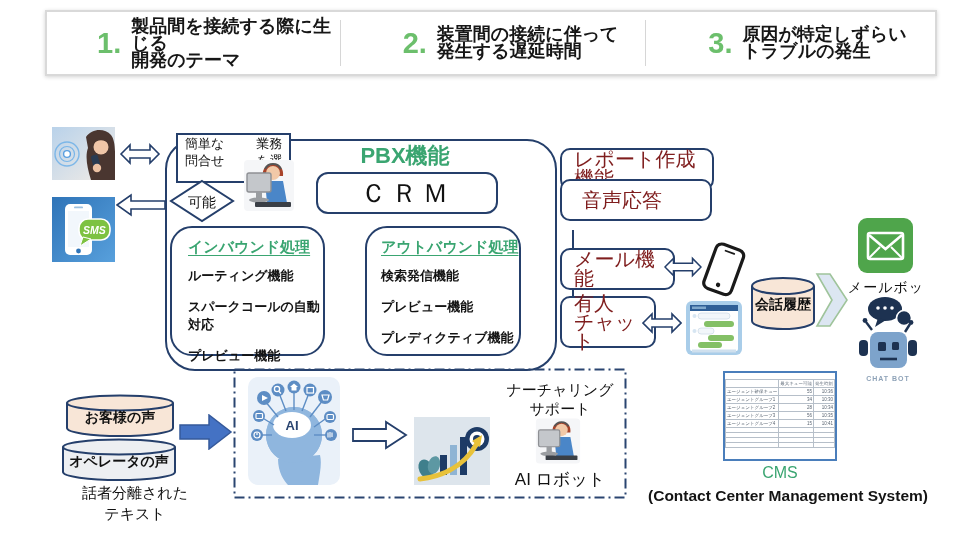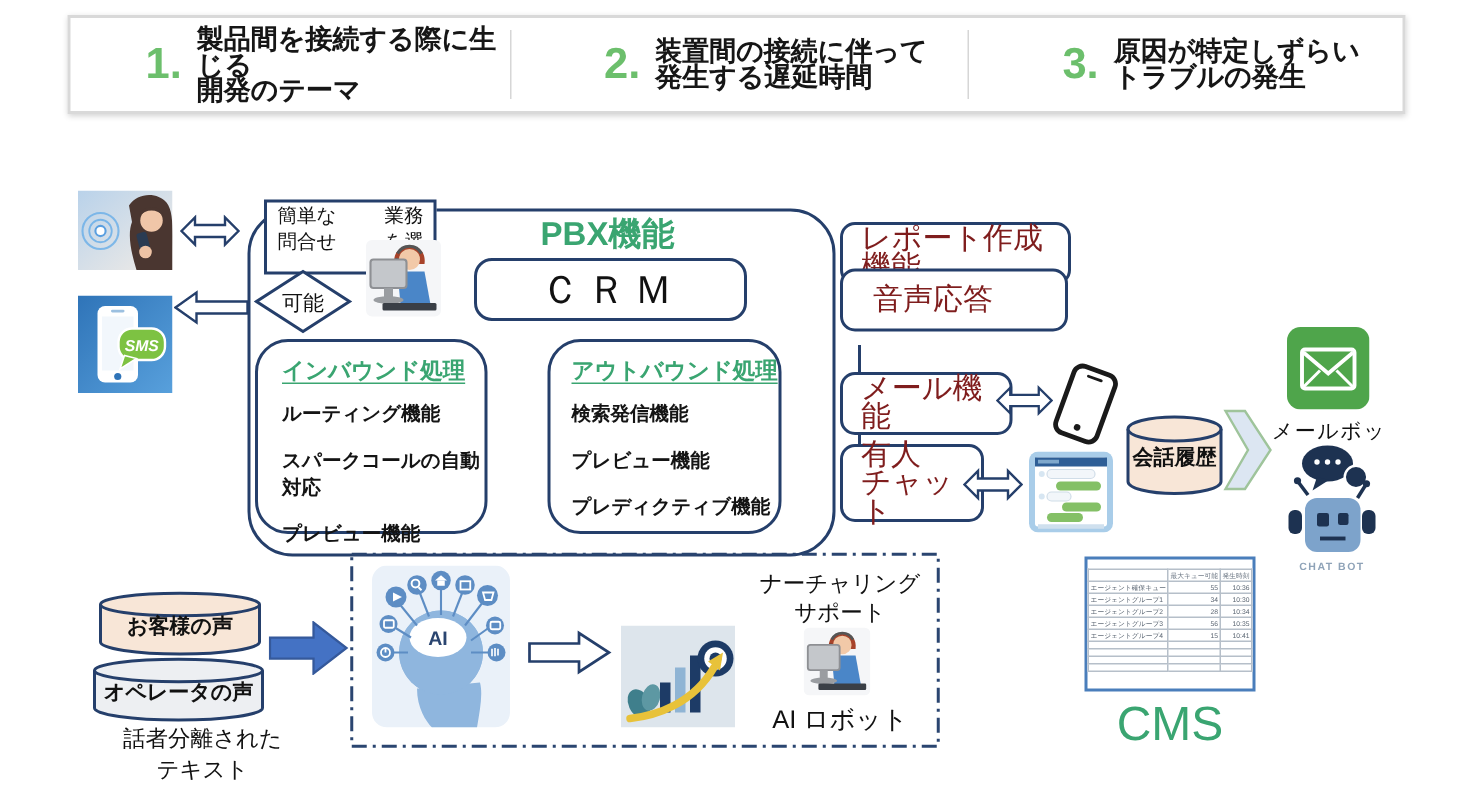--- a/index.html
+++ b/index.html
@@ -19,21 +19,21 @@
   .rr30{border-radius:30px;} .rr22{border-radius:22px;} .rr12{border-radius:12px;} .rr10{border-radius:10px;}
   .pbx-title{font-size:22px;font-weight:700;color:#3aa571;text-align:center;}
   .crm{font-size:26px;letter-spacing:5px;font-weight:500;display:flex;align-items:center;justify-content:center;}
   .sec-title{font-size:15px;font-weight:700;color:#3aa571;text-decoration:underline;text-underline-offset:3px;}
   .sec-item{font-size:13px;font-weight:700;color:#141414;}
   .feature{font-size:20px;font-weight:500;color:#7f1d1d;display:flex;align-items:center;padding-left:12px;line-height:19px;}
   .conn{width:2px;background:#253f6b;}
   .smalltext{font-size:13px;font-weight:500;line-height:17px;}
   .cap{font-size:15px;font-weight:500;text-align:center;line-height:21px;}
   .cyl-label{font-size:14px;font-weight:600;text-align:center;}
-  .cms-title{font-size:32px;font-weight:500;color:#3aa571;text-align:center;}
+  .cms-title{font-size:16px;font-weight:500;color:#3aa571;text-align:center;}
   .cms-sub{font-size:15.5px;font-weight:700;text-align:center;color:#141414;}
   .botlabel{font-size:14px;font-weight:500;text-align:center;letter-spacing:1px;}
   .chatbot-label{font-size:7px;font-weight:600;color:#8fa3b8;text-align:center;letter-spacing:1px;}
   
   .mini{border-collapse:collapse;width:100px;margin:6px auto 0 auto;background:#fff;}
   .mini td{border:0.5px solid #b6bfc9;font-size:4.5px;color:#5a6572;height:7px;
            padding:0 1px;white-space:nowrap;overflow:hidden;}
   .mini td.c0{width:55px;} .mini td.ch{width:22px;color:#6a7582;} .mini td.cn{text-align:right;}
   .mini tr.empty td{height:4px;}
 </style>
@@ -278,20 +278,21 @@
           </tr>
           <tr class="empty">
             <td class="c0"></td>
             <td></td>
             <td></td>
           </tr>
         </tbody>
       </table>
   </div>
   <div class="abs cms-title" style="left:735px;top:464px;width:90px;">CMS</div>
+  <div class="abs cms-sub" style="left:638px;top:487px;width:300px;">(Contact Center Management  System)</div>
 
   <svg class="abs" style="left:65px;top:394px;" width="110" height="44">
     <path d="M2 9 L2 34 A53 8 0 0 0 108 34 L108 9" fill="#f8e6d7" stroke="#253f6b" stroke-width="2"></path>
     <ellipse cx="55" cy="9" rx="53" ry="7.5" fill="#f8e6d7" stroke="#253f6b" stroke-width="2"></ellipse>
   </svg>
   <div class="abs cyl-label" style="left:65px;top:409px;width:110px;">お客様の声</div>
 
   <svg class="abs" style="left:61px;top:438px;" width="116" height="44">
     <path d="M2 9 L2 34 A56 8 0 0 0 114 34 L114 9" fill="#edeff2" stroke="#253f6b" stroke-width="2"></path>
     <ellipse cx="58" cy="9" rx="56" ry="7.5" fill="#edeff2" stroke="#253f6b" stroke-width="2"></ellipse>

